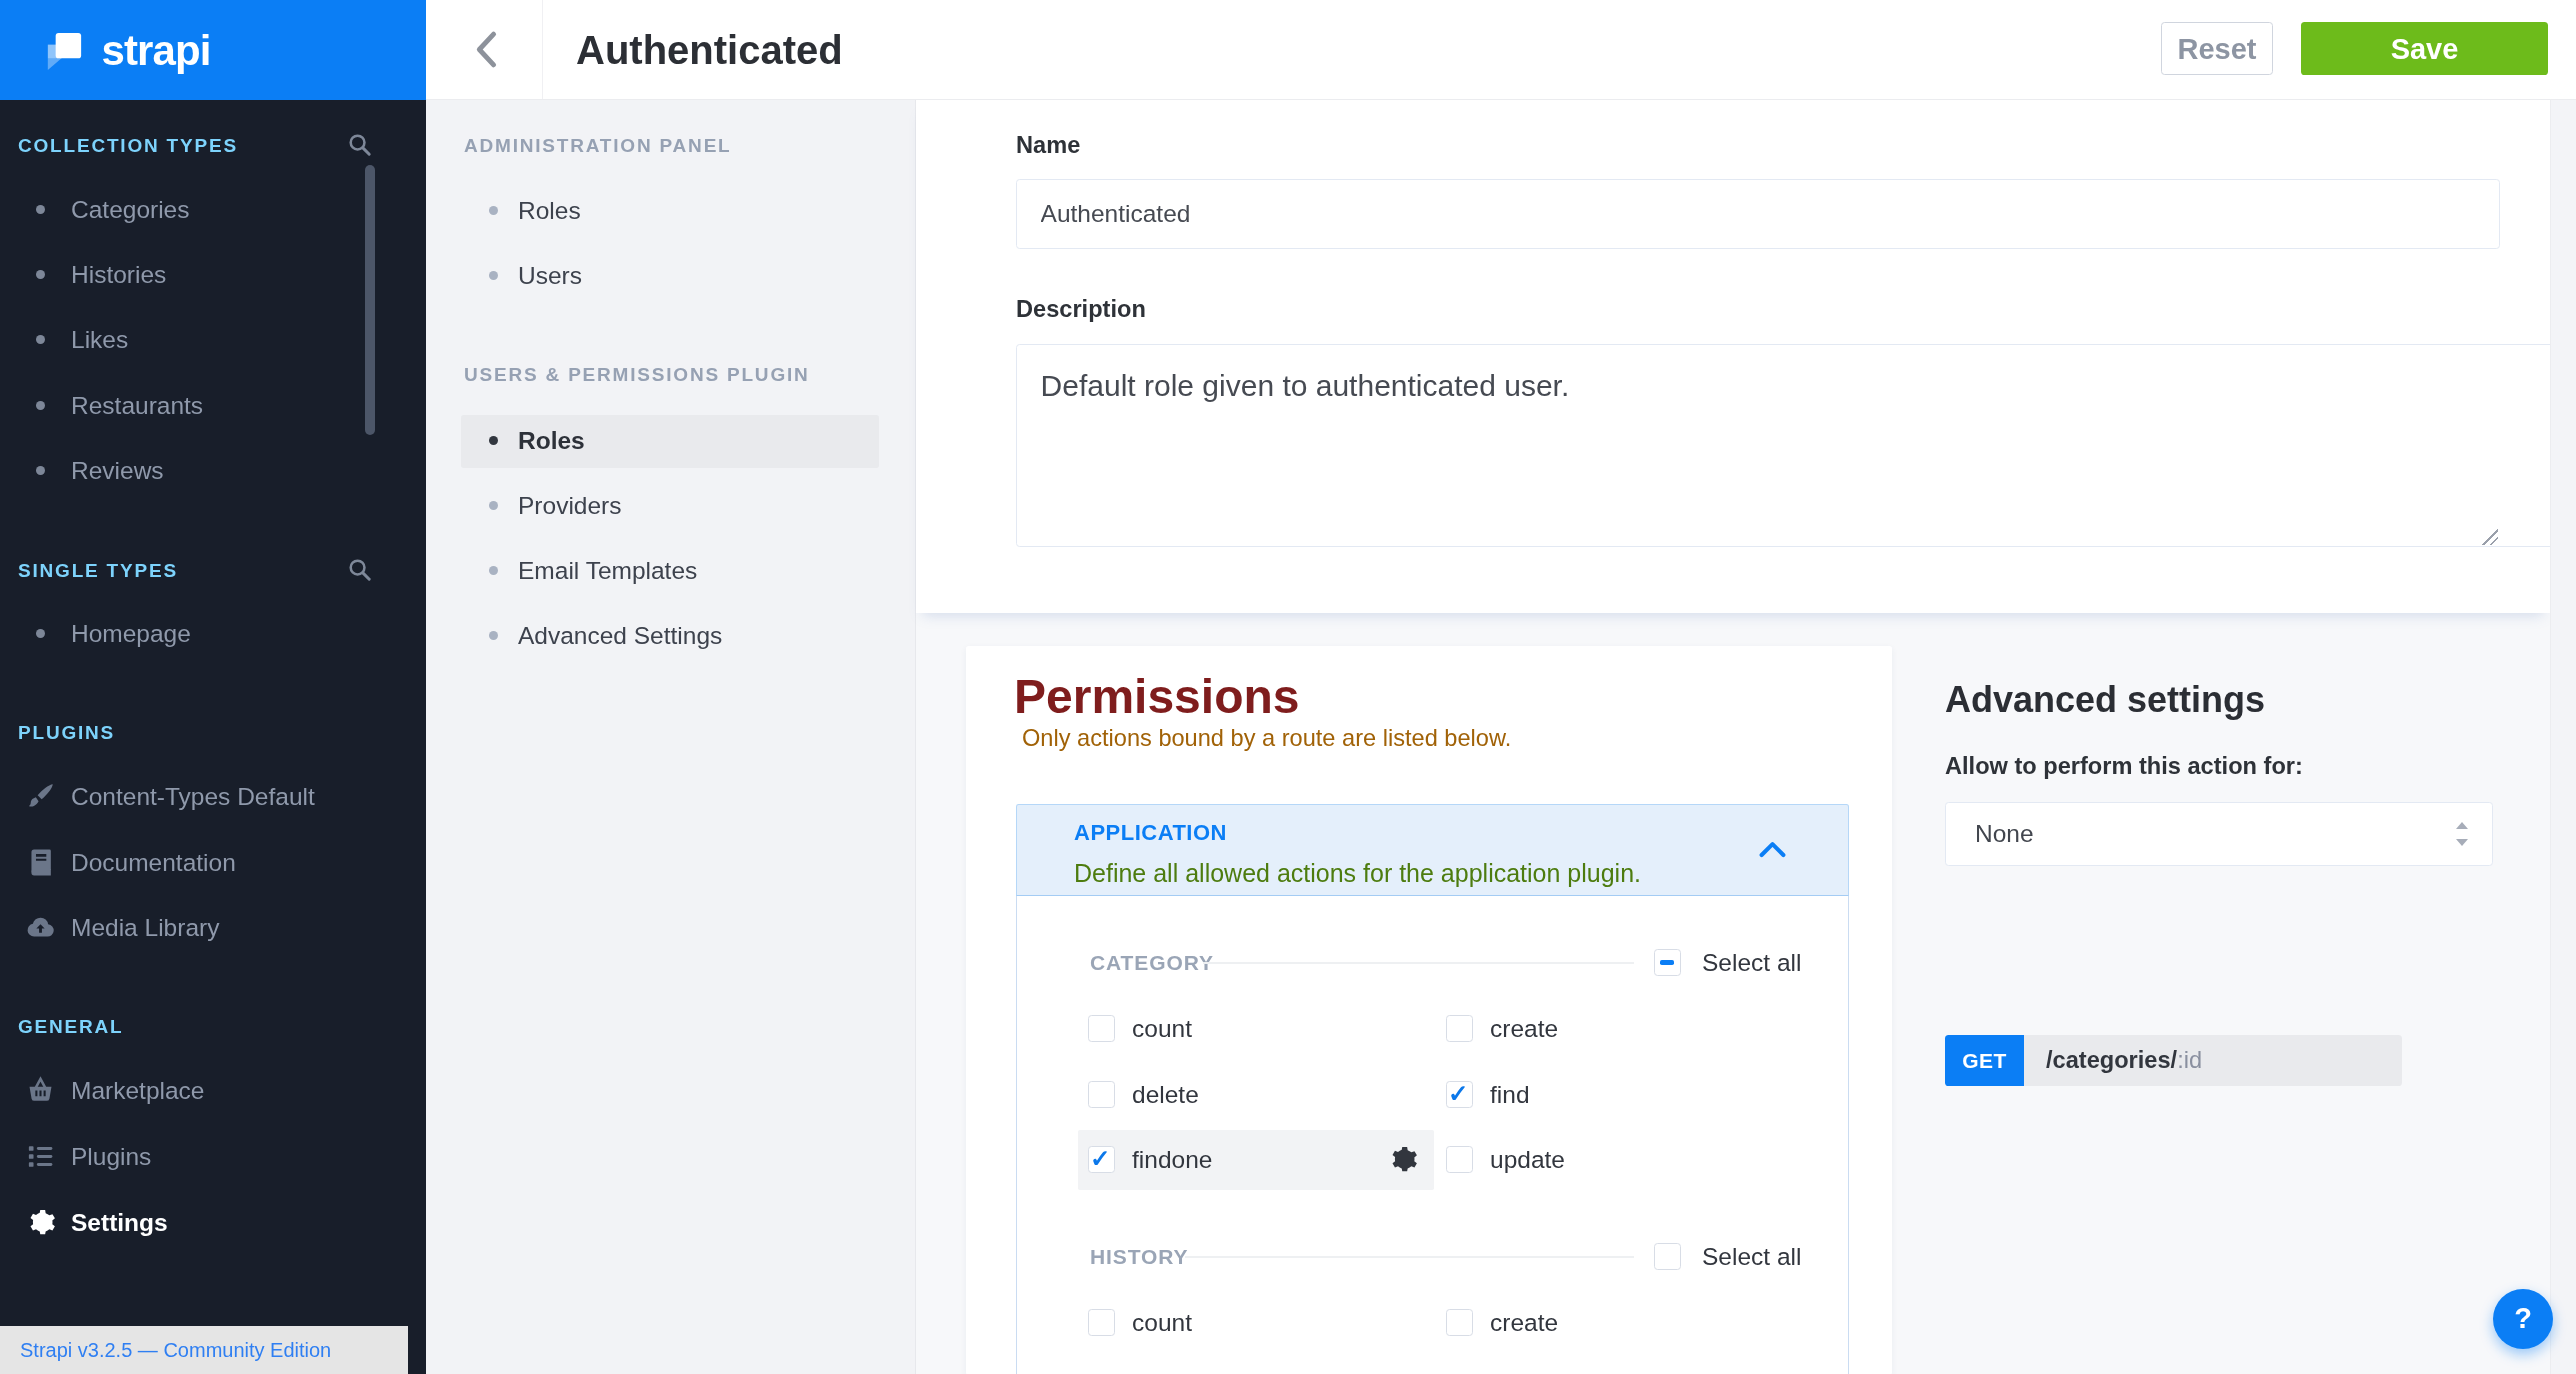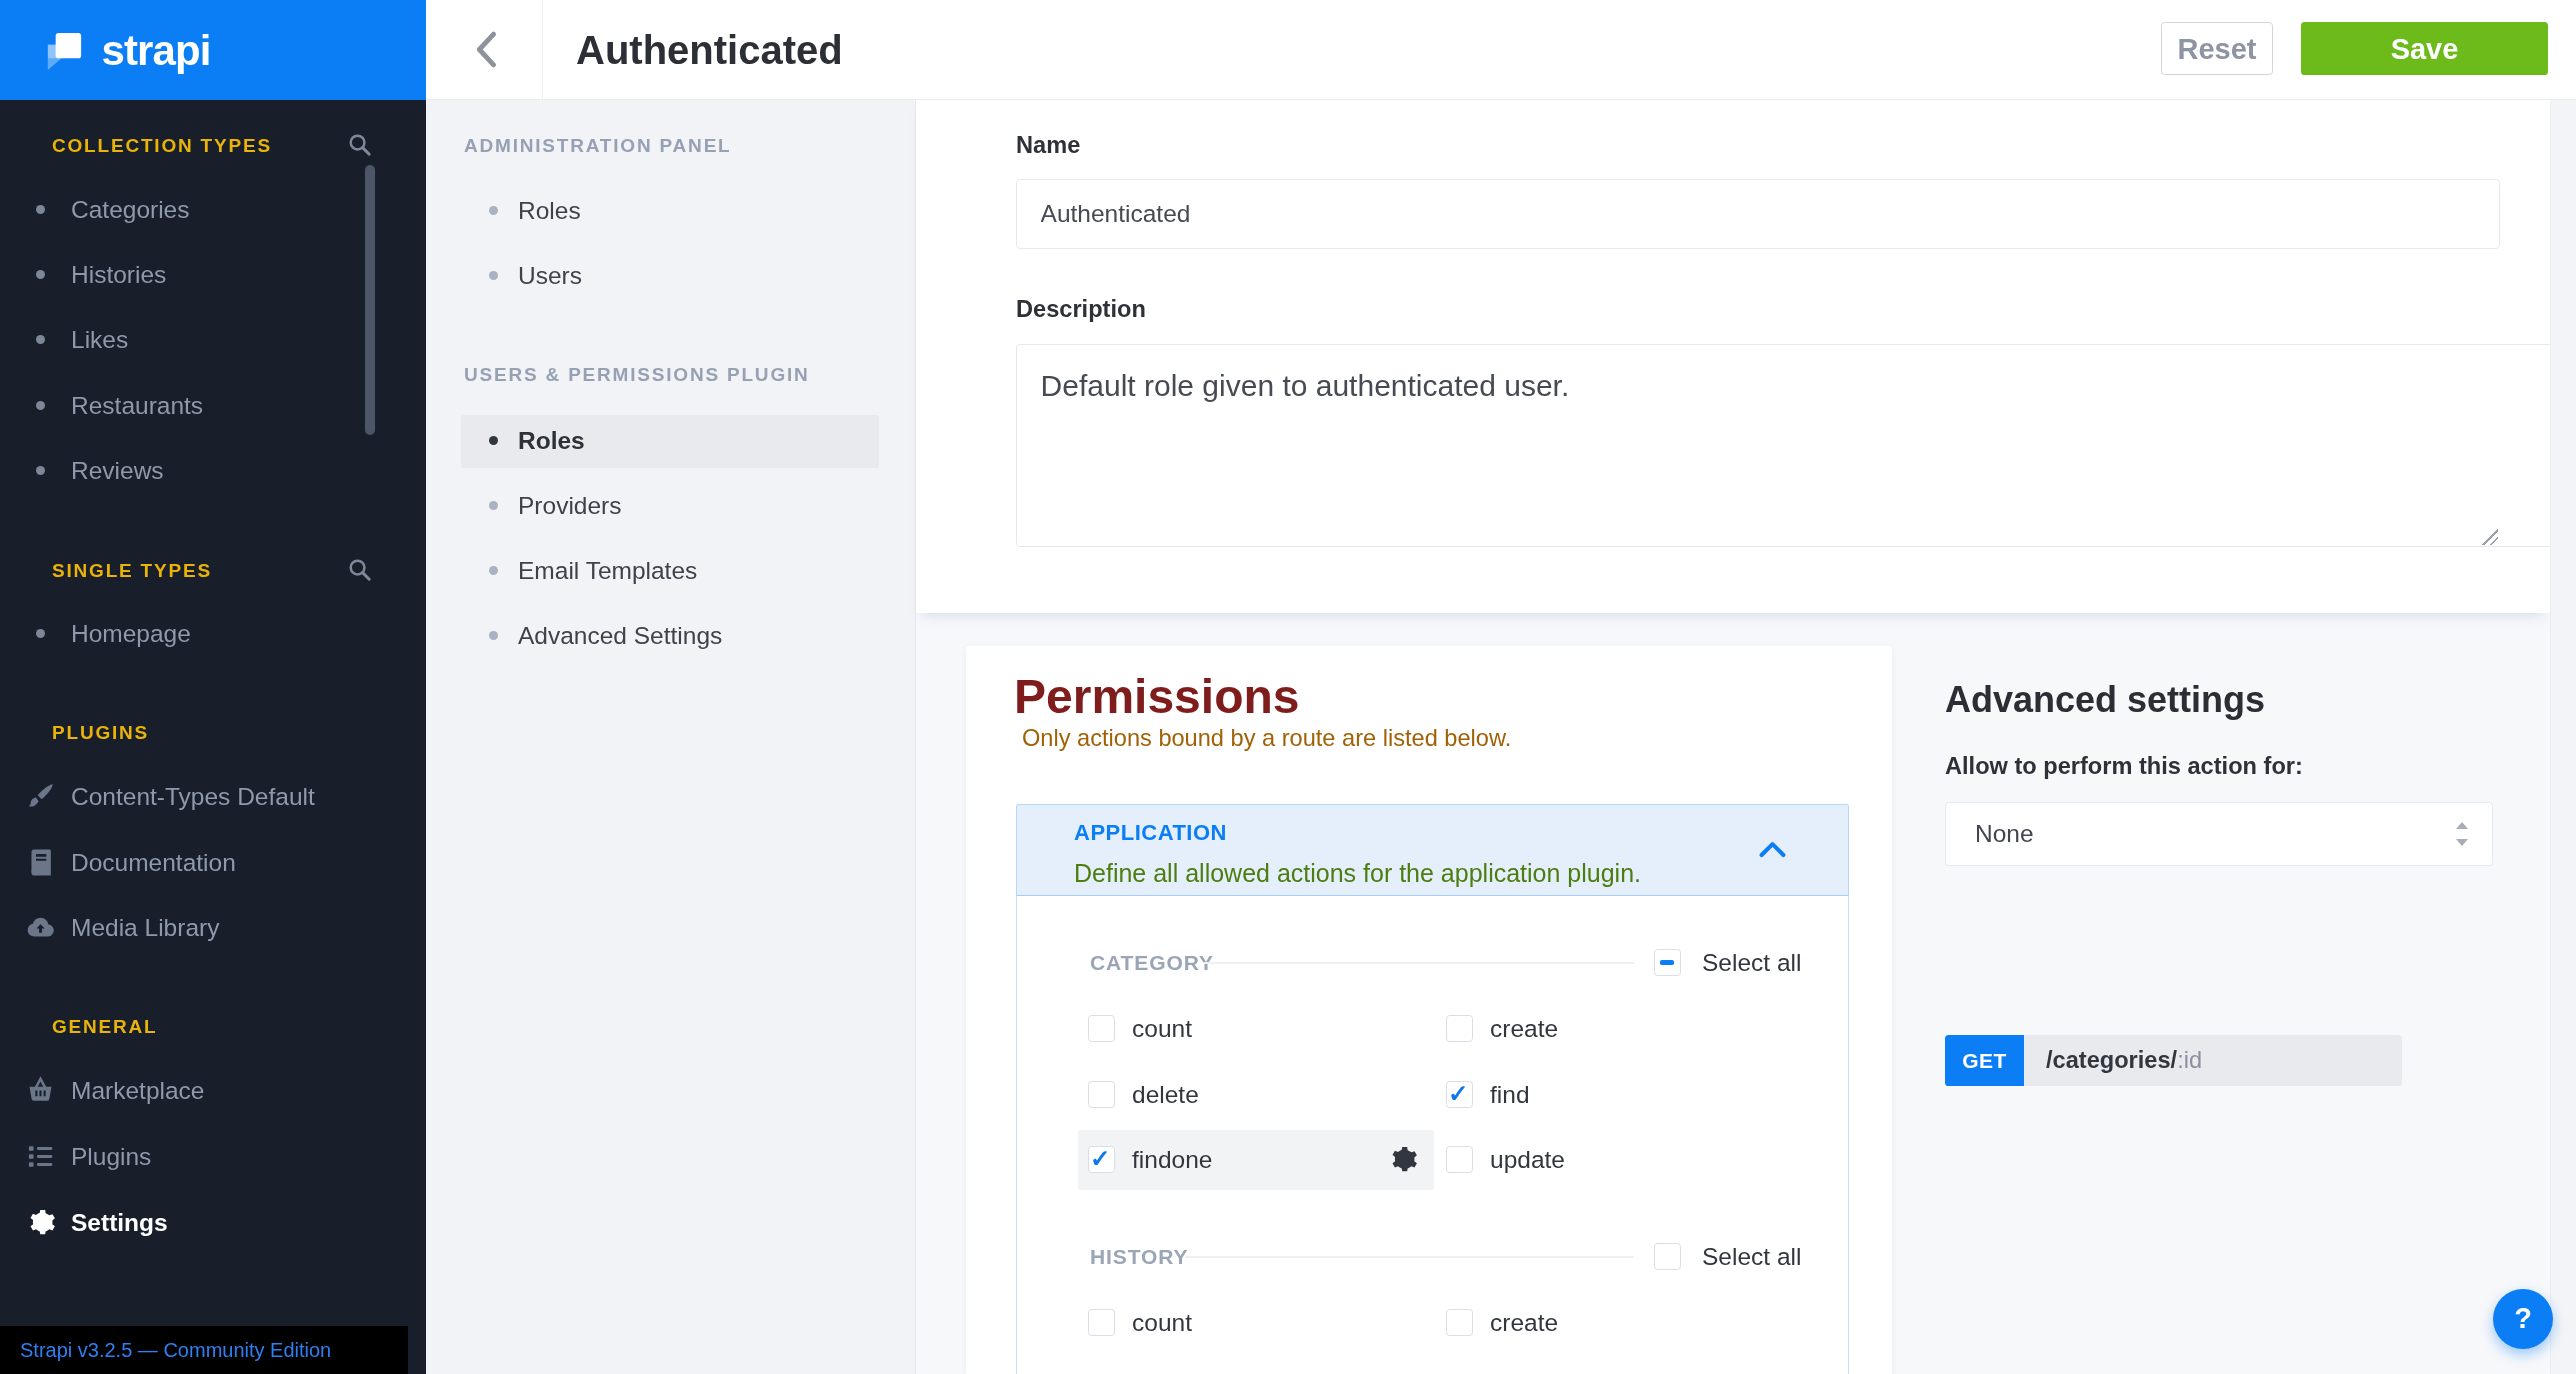--- a/index.html
+++ b/index.html
@@ -8,30 +8,30 @@
     position:relative;width:2576px;height:1375px;overflow:hidden;
     background:#f7f8fa;
     font-family:"Liberation Sans", sans-serif;
     -webkit-font-smoothing:antialiased;
   }
   
   .sidebar{position:absolute;left:0;top:0;width:426px;height:1375px;background:#181e2a;}
   .logo{position:absolute;left:0;top:0;width:426px;height:100px;background:#0b7ef5;display:flex;align-items:center;padding-left:40px;}
   .logo-mark{width:47px;height:47px;margin-right:14.5px;}
   .logo-word{color:#fff;font-size:42px;font-weight:bold;letter-spacing:-0.9px;line-height:47px;}
-  .sb-section-header{position:absolute;left:52px;font-size:19px;font-weight:bold;letter-spacing:1.8px;color:#eab308;line-height:23.6px;}
+  .sb-section-header{position:absolute;left:18px;font-size:19px;font-weight:bold;letter-spacing:1.8px;color:#7dd3fc;line-height:23.6px;}
   .sb-search{position:absolute;left:347px;width:25.4px;height:25.4px;color:#7e8899;}
   .sb-scroll{position:absolute;left:365px;top:165px;width:10px;height:270px;border-radius:5.4px;background:#4c5668;}
   .sb-item{position:absolute;left:0;width:426px;height:27px;cursor:pointer;}
   .sb-item .bullet{position:absolute;left:36px;top:9px;width:9px;height:9px;border-radius:50%;background:#7d8798;}
   .sb-item .sb-label{position:absolute;left:71px;top:0;font-size:24.5px;line-height:27px;color:#8f99ab;}
   .sb-item .sb-ic{position:absolute;left:25.4px;top:-1.8px;width:31px;height:31px;color:#6b7689;}
   .sb-item.active .sb-label{color:#ffffff;font-weight:600;}
   .sb-item.active .sb-ic{color:#ffffff;}
-  .sb-footer{position:absolute;left:0;top:1326px;width:408px;height:49px;background:#000000;padding-left:12px;}
+  .sb-footer{position:absolute;left:0;top:1326px;width:408px;height:49px;background:#e5e5e5;padding-left:12px;}
   .sb-footer a{position:absolute;left:20px;top:12.7px;font-size:20px;color:#2f7ff2;text-decoration:none;}
   
   .subbar{position:absolute;left:426px;top:100px;width:490px;height:1275px;background:#f2f3f6;border-right:0.9px solid #e7e8ec;}
   .sub-header{position:absolute;left:38px;font-size:19px;font-weight:bold;letter-spacing:1.8px;color:#96a1b3;line-height:23.6px;}
   .sub-item{position:absolute;left:0;width:490px;height:27px;cursor:pointer;}
   .sub-item .bullet{position:absolute;left:63px;top:9px;width:9px;height:9px;border-radius:50%;background:#a9b2c2;}
   .sub-item .sub-label{position:absolute;left:92px;top:0;font-size:24.5px;line-height:27px;color:#3d424d;}
   .sub-active-bg{position:absolute;left:35px;top:315px;width:418px;height:53px;background:#e9eaed;border-radius:2.7px;}
   .sub-item.active .bullet{background:#32373f;}
   .sub-item.active .sub-label{font-weight:bold;color:#2d3139;}

